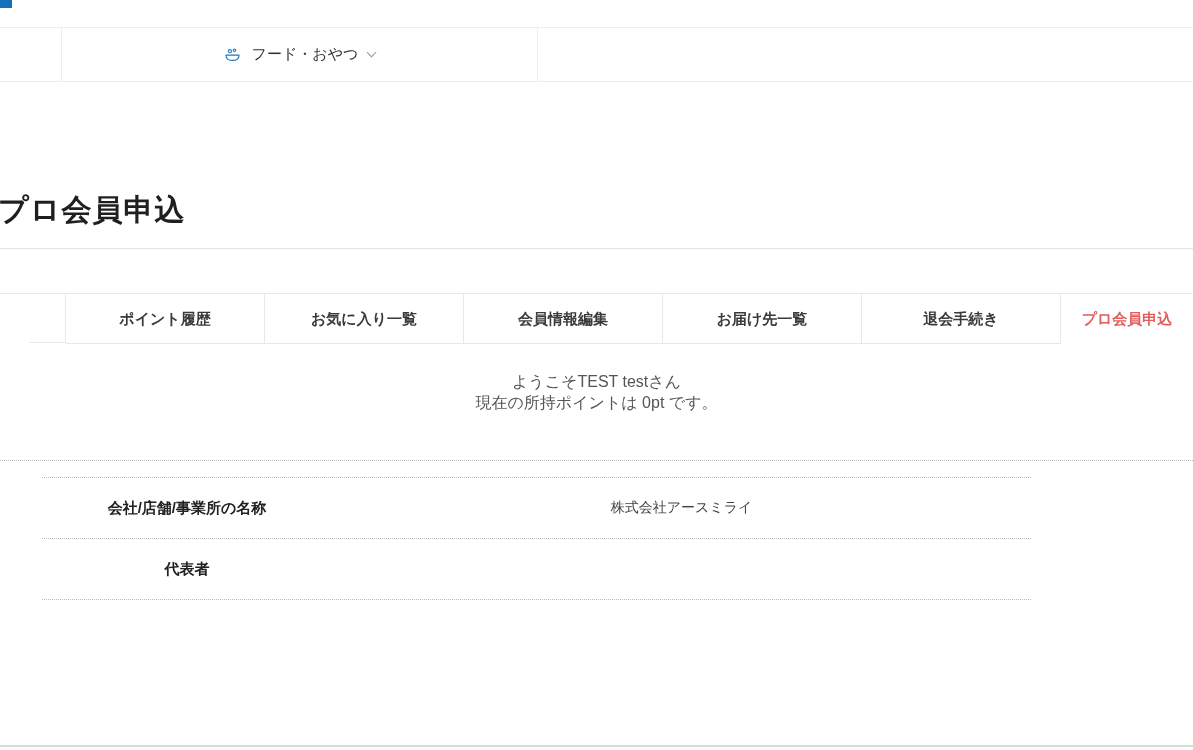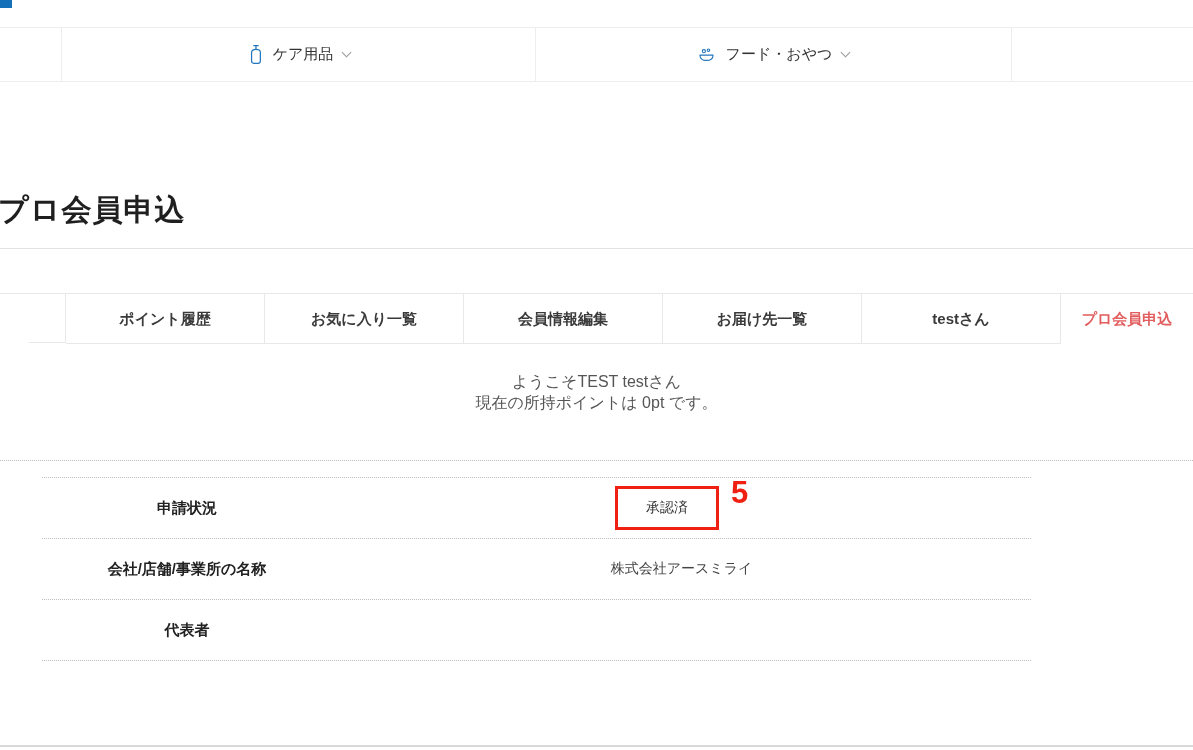--- a/index.html
+++ b/index.html
@@ -96,30 +96,20 @@
 
   svg.blue-ic { stroke:#2176bd; fill:none; stroke-width:1.7; stroke-linecap:round; stroke-linejoin:round; }
 </style>
 </head>
 <body>
 
 <div class="logo-frag"></div>
 
 <nav class="cat-nav">
   <div class="edge-left"></div>
-  <div class="nav-cell c1">
-    <span class="icn">
-      <svg class="blue-ic" width="15" height="19" viewBox="0 0 20 26">
-        <path d="M9 1 h6 M12 1 v5"></path>
-        <path d="M6 10 c0-2.6 2.6-4 6-4 s6 1.4 6 4 v12 c0 1.8-1.2 3-3 3 h-6 c-1.8 0-3-1.2-3-3 z"></path>
-      </svg>
-    </span>
-    <span>ケア用品</span>
-    <span class="chev"></span>
-  </div>
   <div class="nav-cell c2">
     <span class="icn">
       <svg class="blue-ic" width="17" height="17" viewBox="0 0 26 26">
         <path d="M3 14 h20 c0 5-3.6 8-10 8 s-10-3-10-8 z"></path>
         <circle cx="9" cy="8" r="2.4"></circle>
         <circle cx="16" cy="6.5" r="1.9"></circle>
       </svg>
     </span>
     <span>フード・おやつ</span>
     <span class="chev"></span>
@@ -130,40 +120,33 @@
 <h1 class="page-title">プロ会員申込</h1>
 <div class="title-rule"></div>
 
 <div class="tabs">
   <div class="tab-spacer"></div>
 
 <div class="tab">ポイント履歴</div>
     <div class="tab">お気に入り一覧</div>
     <div class="tab">会員情報編集</div>
     <div class="tab">お届け先一覧</div>
-    <div class="tab">testさん</div>
+    <div class="tab">退会手続き</div>
     <div class="tab active">プロ会員申込</div>
   </div>
 
 <div class="welcome">
   <div>ようこそTEST testさん</div>
   <div>現在の所持ポイントは 0pt です。</div>
 </div>
 
 <div class="sect-dotted"></div>
 
 <div class="member-table">
 
-<div class="trow">
-      <div class="tlabel">申請状況</div>
-      <div class="tvalue">
-        <span class="annot-box">承認済</span>
-        <span class="annot-num">5</span>
-      </div>
-    </div>
     <div class="trow">
       <div class="tlabel">会社/店舗/事業所の名称</div>
       <div class="tvalue">株式会社アースミライ</div>
     </div>
     <div class="trow">
       <div class="tlabel">代表者</div>
       <div class="tvalue"></div>
     </div>
   </div>
 

